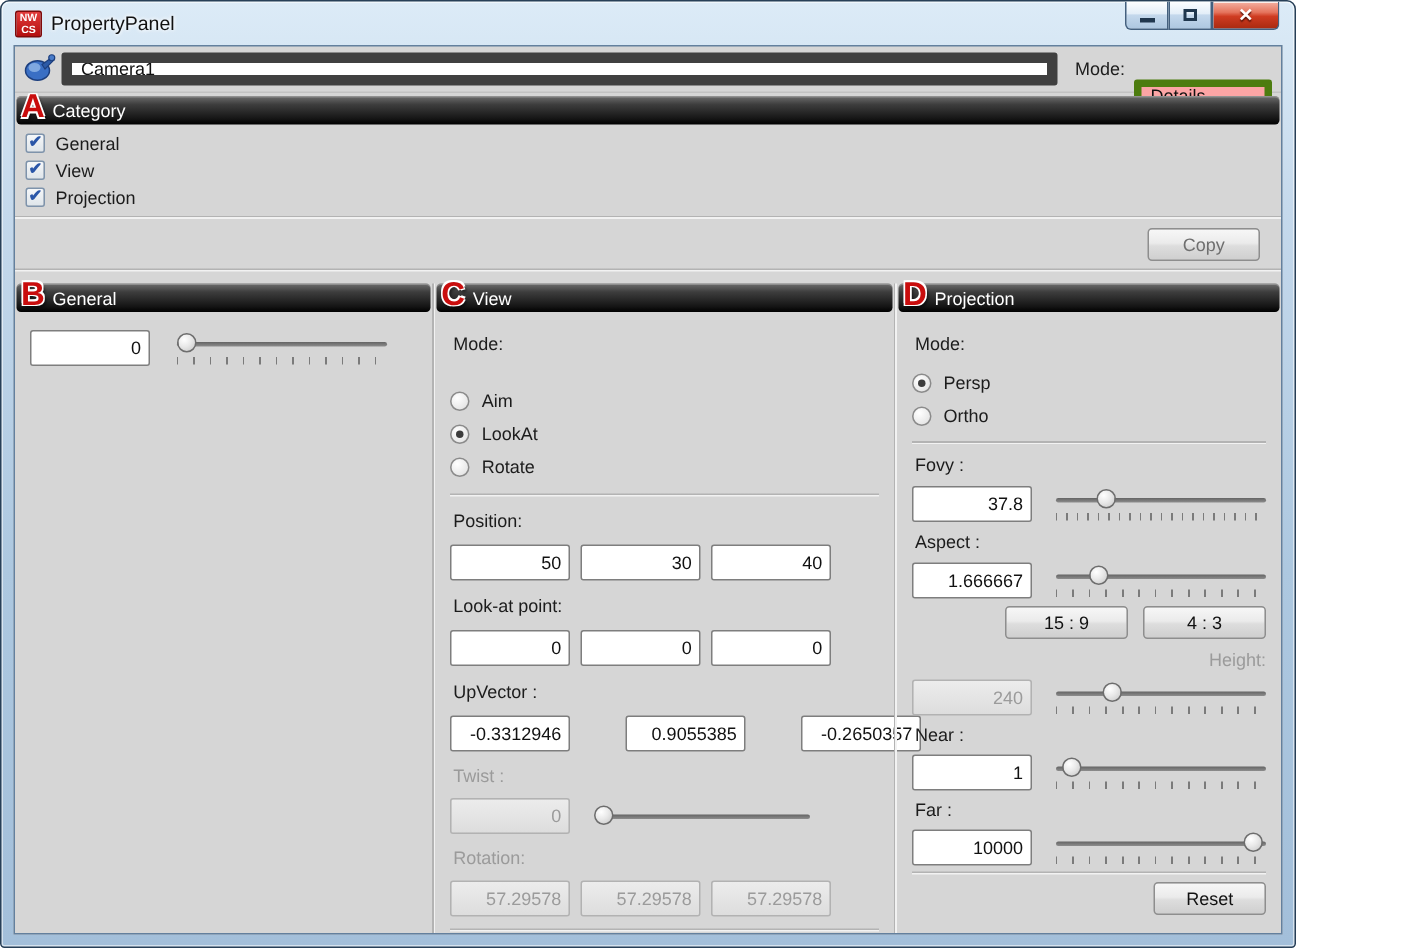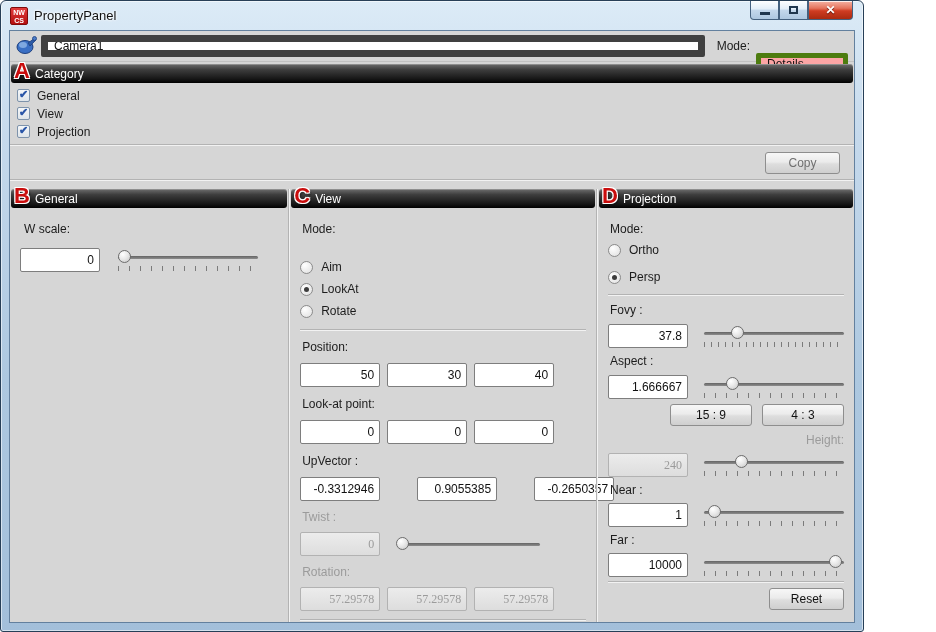--- a/index.html
+++ b/index.html
@@ -102,21 +102,21 @@
   .col .sec-header { margin:0 1px; }
   .col-body { padding:0 10px; }
 
   .lbl { font-size:12px; color:#1c1c1c; display:block; }
   .lbl.dis { color:#9b9b9b; }
 
   .field {
     width:80px; height:24px; background:#fff; border:1px solid #7e7e7e; border-radius:2px;
     font-family:"Liberation Sans",sans-serif; font-size:12px; color:#111; text-align:right; padding:0 5px;
   }
-  .field.dis { background:linear-gradient(#ececec,#dddddd); color:#9b9b9b; border-color:#b2b2b2;font-family:Liberation Serif, serif; }
+  .field.dis { background:linear-gradient(#ececec,#dddddd); color:#9b9b9b; border-color:#b2b2b2; }
   .triplet { display:flex; gap:7px; }
 
   .slider { position:relative; width:140px; height:16px; cursor:default; }
   .slider .track { position:absolute; left:0; right:0; top:7px; height:3px; border-radius:2px;
     background:linear-gradient(#646464,#8d8d8d); }
   .slider .handle { position:absolute; top:1px; margin-left:-7px; width:13px; height:13px; border-radius:50%;
     border:1px solid #6d6d6d; background:radial-gradient(circle at 35% 30%, #ffffff 0%, #e9e9e9 45%, #c6c6c6 100%); }
   .ticks { width:136px; height:5px; margin-top:1px;
     background-image:repeating-linear-gradient(90deg,#7b7b7b 0 1px, transparent 1px 11px); }
   .ticks.fine { background-image:repeating-linear-gradient(90deg,#7b7b7b 0 1px, transparent 1px 7px); }
@@ -200,21 +200,20 @@
     <div class="hdivider" style="margin-top:0;"></div>
 
     <div class="columns">
 
       <div class="col col-general">
         <div class="sec-header">
           <span class="marker">B</span>
           <span>General</span>
         </div>
         <div class="col-body">
-          <span class="lbl" style="margin:14px 0 0 4px;">W scale:</span>
           <div class="inline-row" style="margin-top:12px;">
             <input class="field" readonly="" value="0" style="">
             <div style="margin-left:18px;">
               <div class="slider">
                 <div class="track"></div>
                 <div class="handle" style="left: 5%;"></div>
               </div>
               <div class="ticks"></div>
             </div>
           </div>
@@ -293,28 +292,28 @@
       <div class="vdivider"></div>
 
       <div class="col col-projection">
         <div class="sec-header">
           <span class="marker">D</span>
           <span>Projection</span>
         </div>
         <div class="col-body">
           <span class="lbl" style="margin:14px 0 0 2px;">Mode:</span>
 
+          <div class="radio-row" style="margin-top:11px;">
+            <span class="radio on"></span>
+            <span class="radio-label">Persp</span>
+          </div>
           <div class="radio-row" style="margin-top:6px;">
             <span class="radio"></span>
             <span class="radio-label">Ortho</span>
           </div>
-          <div class="radio-row" style="margin-top:11px;">
-            <span class="radio on"></span>
-            <span class="radio-label">Persp</span>
-          </div>
 
           <div class="etched" style="margin-top:9px;"></div>
 
           <span class="lbl" style="margin:7px 0 0 2px;">Fovy :</span>
           <div class="inline-row" style="margin-top:7px;">
             <input class="field" readonly="" value="37.8" style="">
             <div style="margin-left:16px;">
               <div class="slider">
                 <div class="track"></div>
                 <div class="handle" style="left: 24%;"></div>

